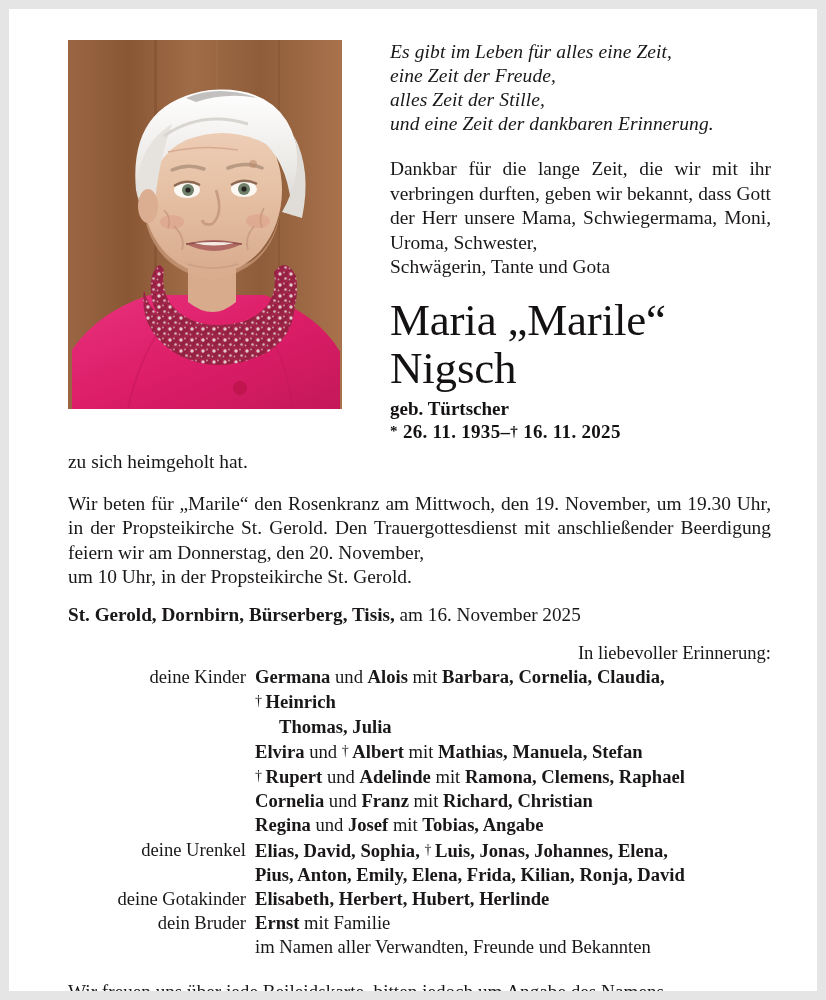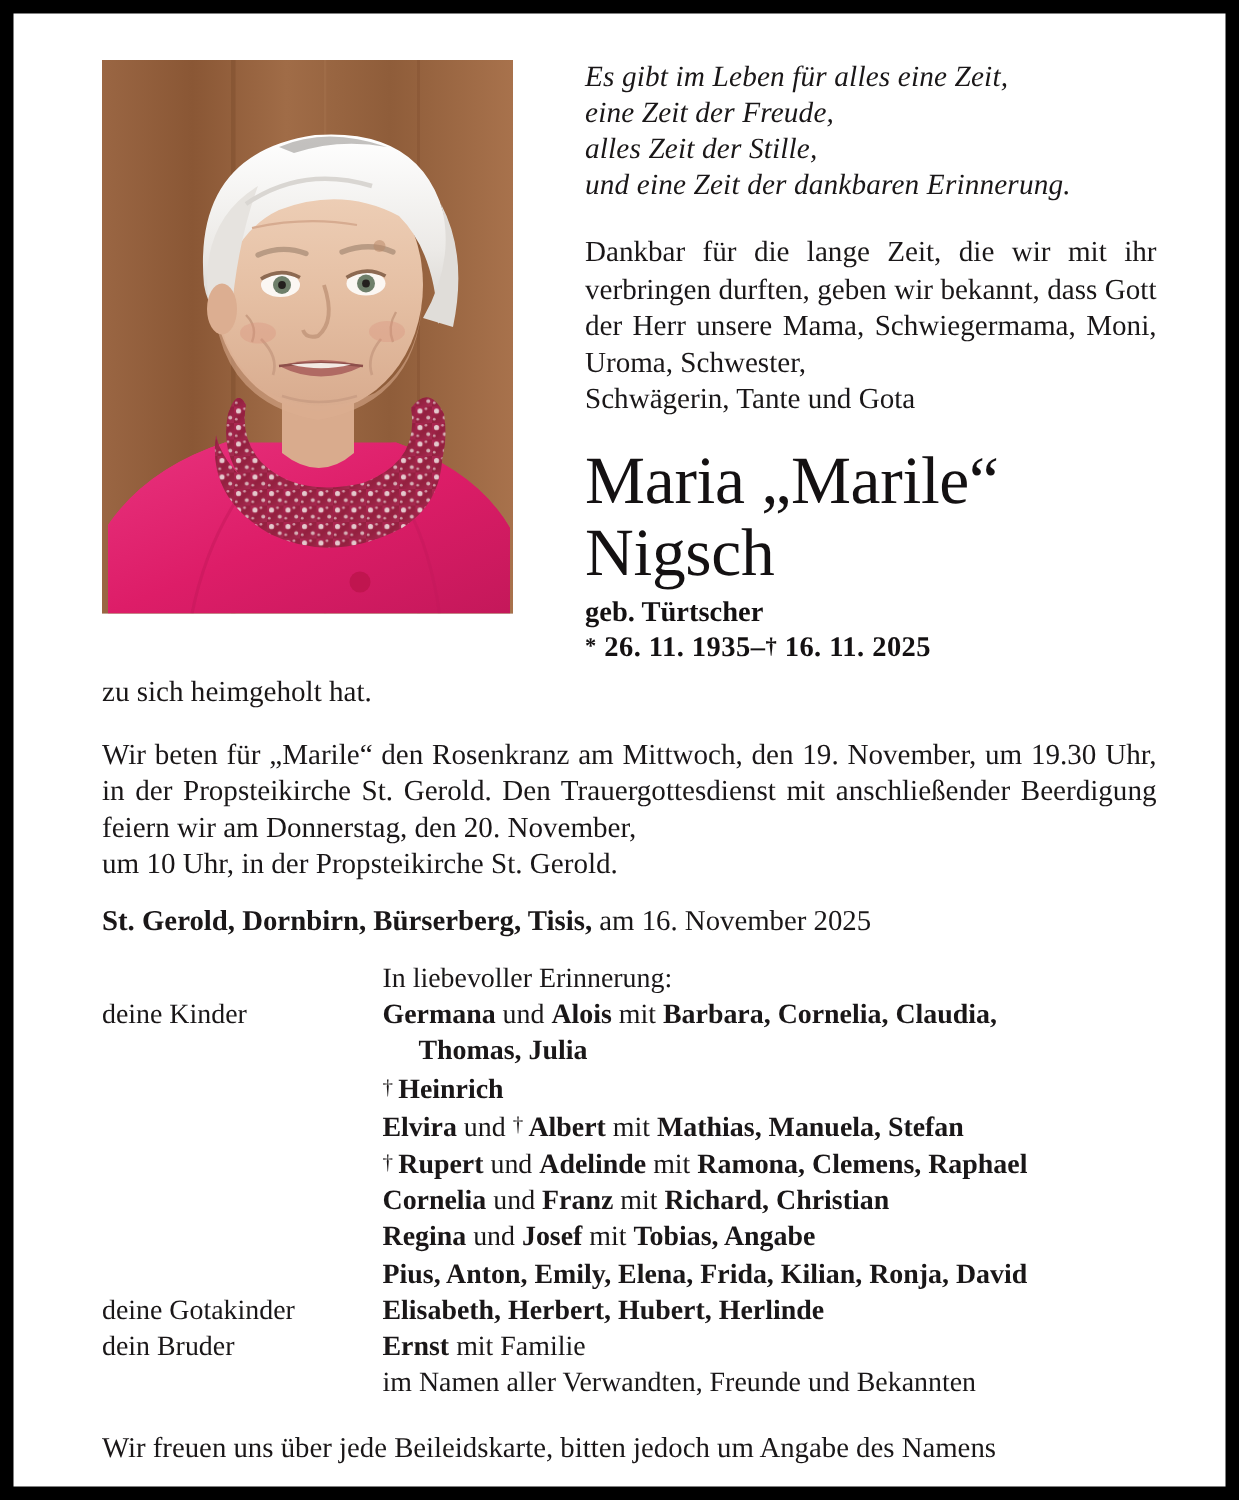--- a/index.html
+++ b/index.html
@@ -8,21 +8,21 @@
     background: #ffffff;
   }
   body {
     font-family: "Liberation Serif", "DejaVu Serif", serif;
   }
   .notice {
     position: relative;
     width: 826px;
     height: 1000px;
     box-sizing: border-box;
-    background: #000000;
+    background: #e5e5e5;
     padding: 9px;
     overflow: hidden;
   }
   .page {
     position: relative;
     width: 100%;
     height: 100%;
     box-sizing: border-box;
     background: #ffffff;
     overflow: hidden;
@@ -132,27 +132,28 @@
   }
   .family td {
     padding: 0;
     vertical-align: top;
     font-size: 18.6px;
     line-height: 24.2px;
     color: #1a1718;
   }
   .family td.label {
     width: 178px;
+    text-align: right;
     padding-right: 9px;
     white-space: nowrap;
   }
   .family td.names { text-align: left; }
   .family td.names b { font-weight: bold; }
   .family td.center {
-    text-align: left;
+    text-align: right;
     padding-left: 0;
   }
   .dag { font-size: 14px; vertical-align: 3px; }
   .indent2 { display: block; padding-left: 24px; }
 
   .closing {
     margin-top: 20px;
     font-size: 19.2px;
     line-height: 24.6px;
     color: #1a1718;
@@ -314,43 +315,47 @@
           <td class="names center">In liebevoller Erinnerung:</td>
         </tr>
         </tbody>
           <tbody id="family-rows">
             <tr>
               <td class="label">deine Kinder</td>
               <td class="names"><b>Germana</b><span> und </span><b>Alois</b><span> mit </span><b>Barbara, Cornelia, Claudia,</b></td>
             </tr>
             <tr>
               <td class="label"></td>
+              <td class="names"><span class="dag">† </span><b>Heinrich</b></td>
+            </tr>
+            <tr>
+              <td class="label"></td>
               <td class="names">
                 <b class=" indent2">Thomas, Julia</b>
               </td>
             </tr>
             <tr>
               <td class="label"></td>
-              <td class="names"><span class="dag">† </span><b>Heinrich</b></td>
-            </tr>
-            <tr>
-              <td class="label"></td>
               <td class="names"><b>Elvira</b><span> und </span><span class="dag">† </span><b>Albert</b><span> mit </span><b>Mathias, Manuela, Stefan</b></td>
             </tr>
             <tr>
               <td class="label"></td>
               <td class="names"><span class="dag">† </span><b>Rupert</b><span> und </span><b>Adelinde</b><span> mit </span><b>Ramona, Clemens, Raphael</b></td>
             </tr>
             <tr>
               <td class="label"></td>
               <td class="names"><b>Cornelia</b><span> und </span><b>Franz</b><span> mit </span><b>Richard, Christian</b></td>
             </tr>
             <tr>
               <td class="label"></td>
               <td class="names"><b>Regina</b><span> und </span><b>Josef</b><span> mit </span><b>Tobias, Angabe</b></td>
+            </tr>
+            <tr>
+              <td class="label">deine Urenkel</td>
+              <td class="names"><b>Elias, David, Sophia,</b><span> </span><span class="dag">† </span><b>Luis, Jonas, Johannes, Elena,</b></td>
             </tr>
             <tr>
               <td class="label"></td>
               <td class="names"><b>Pius, Anton, Emily, Elena, Frida, Kilian, Ronja, David</b></td>
             </tr>
             <tr>
               <td class="label">deine Gotakinder</td>
               <td class="names"><b>Elisabeth, Herbert, Hubert, Herlinde</b></td>
             </tr>
             <tr>

